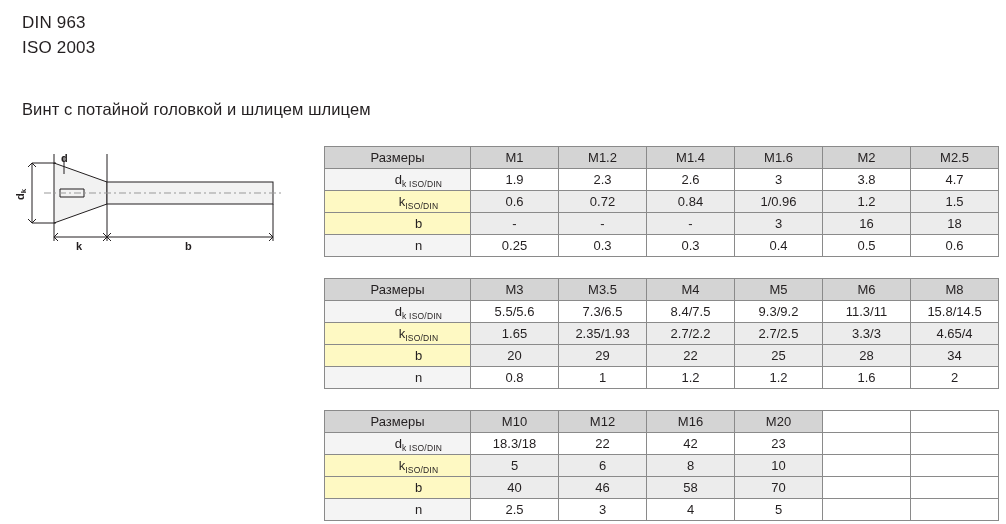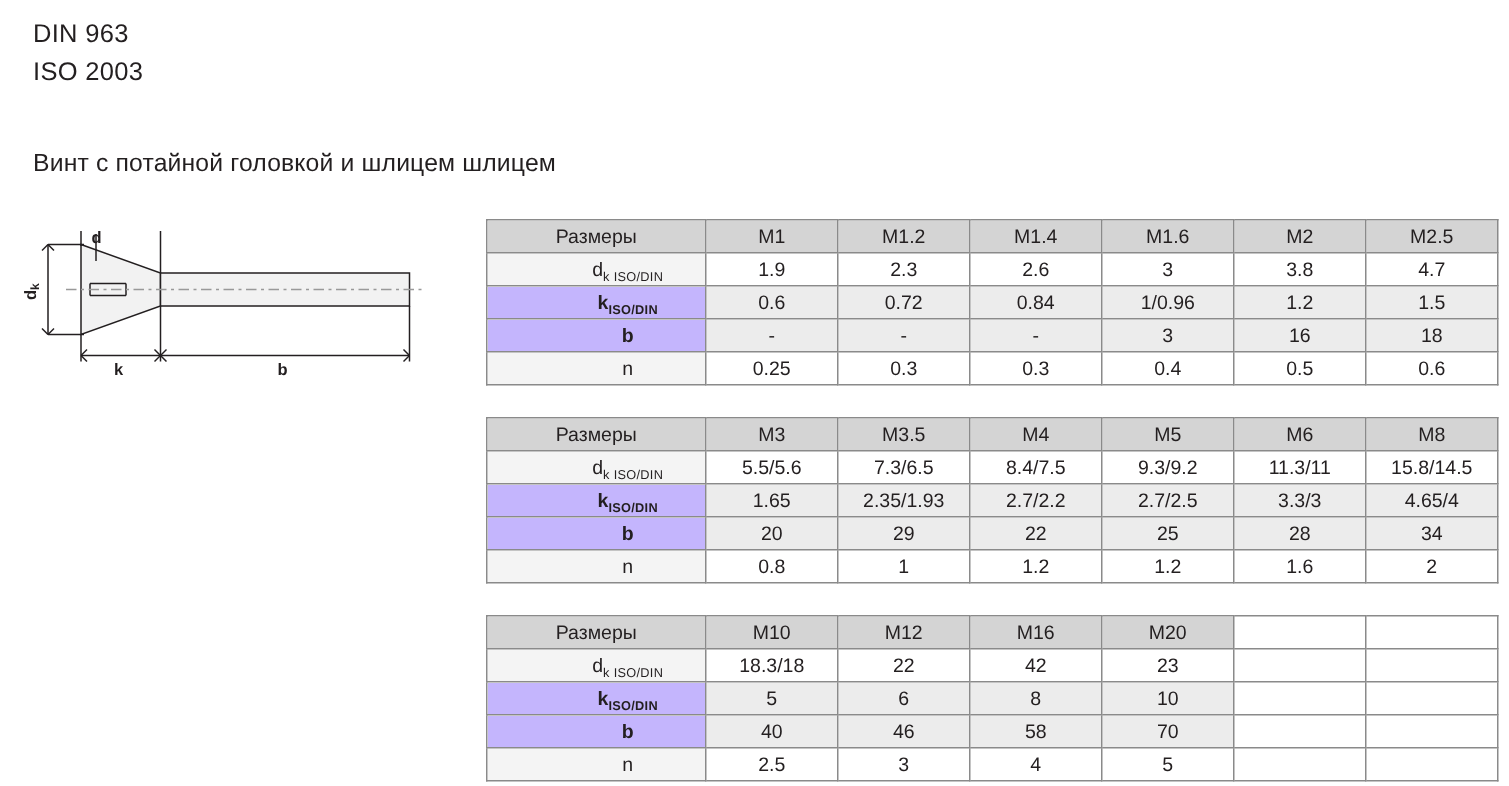--- a/index.html
+++ b/index.html
@@ -60,22 +60,21 @@
     margin-left: 12px;
   }
   .tbl .alt td {
     background: #ececec;
   }
   .tbl td.lbl {
     background: #f4f4f4;
     padding-left: 44px;
   }
   .tbl .alt td.lbl {
-    background: #c4b5fd;
-    font-weight: bold;
+    background: #fef9c3;
   }
   .tbl td.empty {
     background: #ffffff;
     border: 1px solid #8a8a8a;
   }
   .sub {
     font-size: 8.5px;
     vertical-align: baseline;
     position: relative;
     top: 3px;

